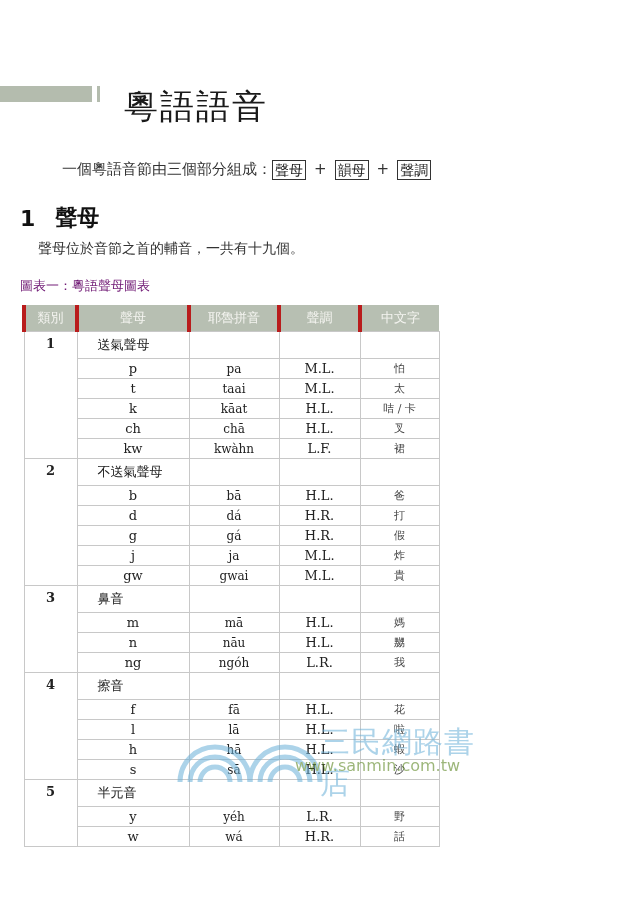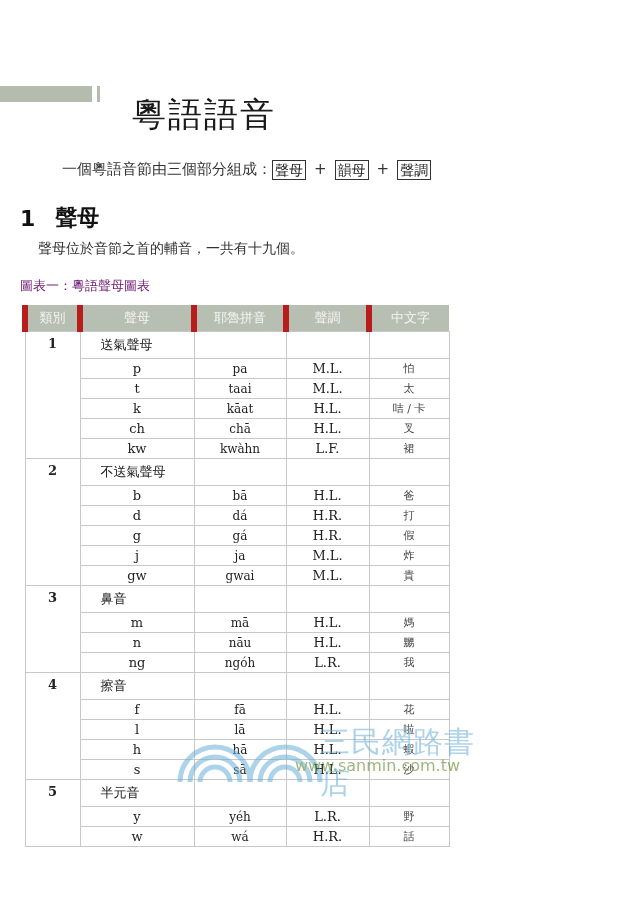--- a/index.html
+++ b/index.html
@@ -9,21 +9,21 @@
     }
     .title-bar {
       position: absolute; left: 0; top: 86px; width: 92px; height: 16px;
       background: #b4bcae;
     }
     .title-tick {
       position: absolute; left: 97px; top: 86px; width: 3px; height: 16px; background: #b4bcae;
     }
     .chapter-title {
       position: absolute; left: 116px; top: 76px; font-size: 34px; color: #1a1a1a;
-      letter-spacing: 2px; font-weight: normal; line-height: 44px; margin: 16px;
+      letter-spacing: 2px; font-weight: normal; line-height: 44px; margin: 8px;
     }
     .intro {
       position: absolute; left: 62px; top: 160px; font-size: 15px; color: #333;
       display: flex; white-space: nowrap;
     }
     .boxed {
       border: 1px solid #333; padding: 0 2px; font-size: 14px; line-height: 18px; color: #222;
     }
     .plus { margin: 0 8px; font-family: "DejaVu Sans", sans-serif; font-size: 15px; }
     .section-heading {
@@ -36,21 +36,21 @@
     }
     .caption {
       position: absolute; left: 20px; top: 277px; font-size: 13px; color: #701a75;
     }
     table.initials {
       position: absolute; left: 22px; top: 305px; border-collapse: collapse;
       font-size: 13px; color: #222;
     }
     table.initials th {
       background: #b7bfb2; color: #f4f4f0; font-weight: normal; height: 24px;
-      border-left: 6px solid #b91c1c; font-family: "DejaVu Sans", sans-serif; font-size: 13px;
+      border-left: 4px solid #b91c1c; font-family: "DejaVu Sans", sans-serif; font-size: 13px;
     }
     table.initials td {
       border: 1px solid #c8c8c8; height: 19px; text-align: center; padding: 0;
     }
     table.initials td.cat {
       vertical-align: top; font-weight: bold; padding-top: 4px; border-bottom: 1px solid #c8c8c8;
     }
     table.initials td.group-label { text-align: left; padding-left: 20px; height: 26px; }
     td.chinese { font-size: 11px; color: #444; }
     td.romanization { font-size: 12px; }

